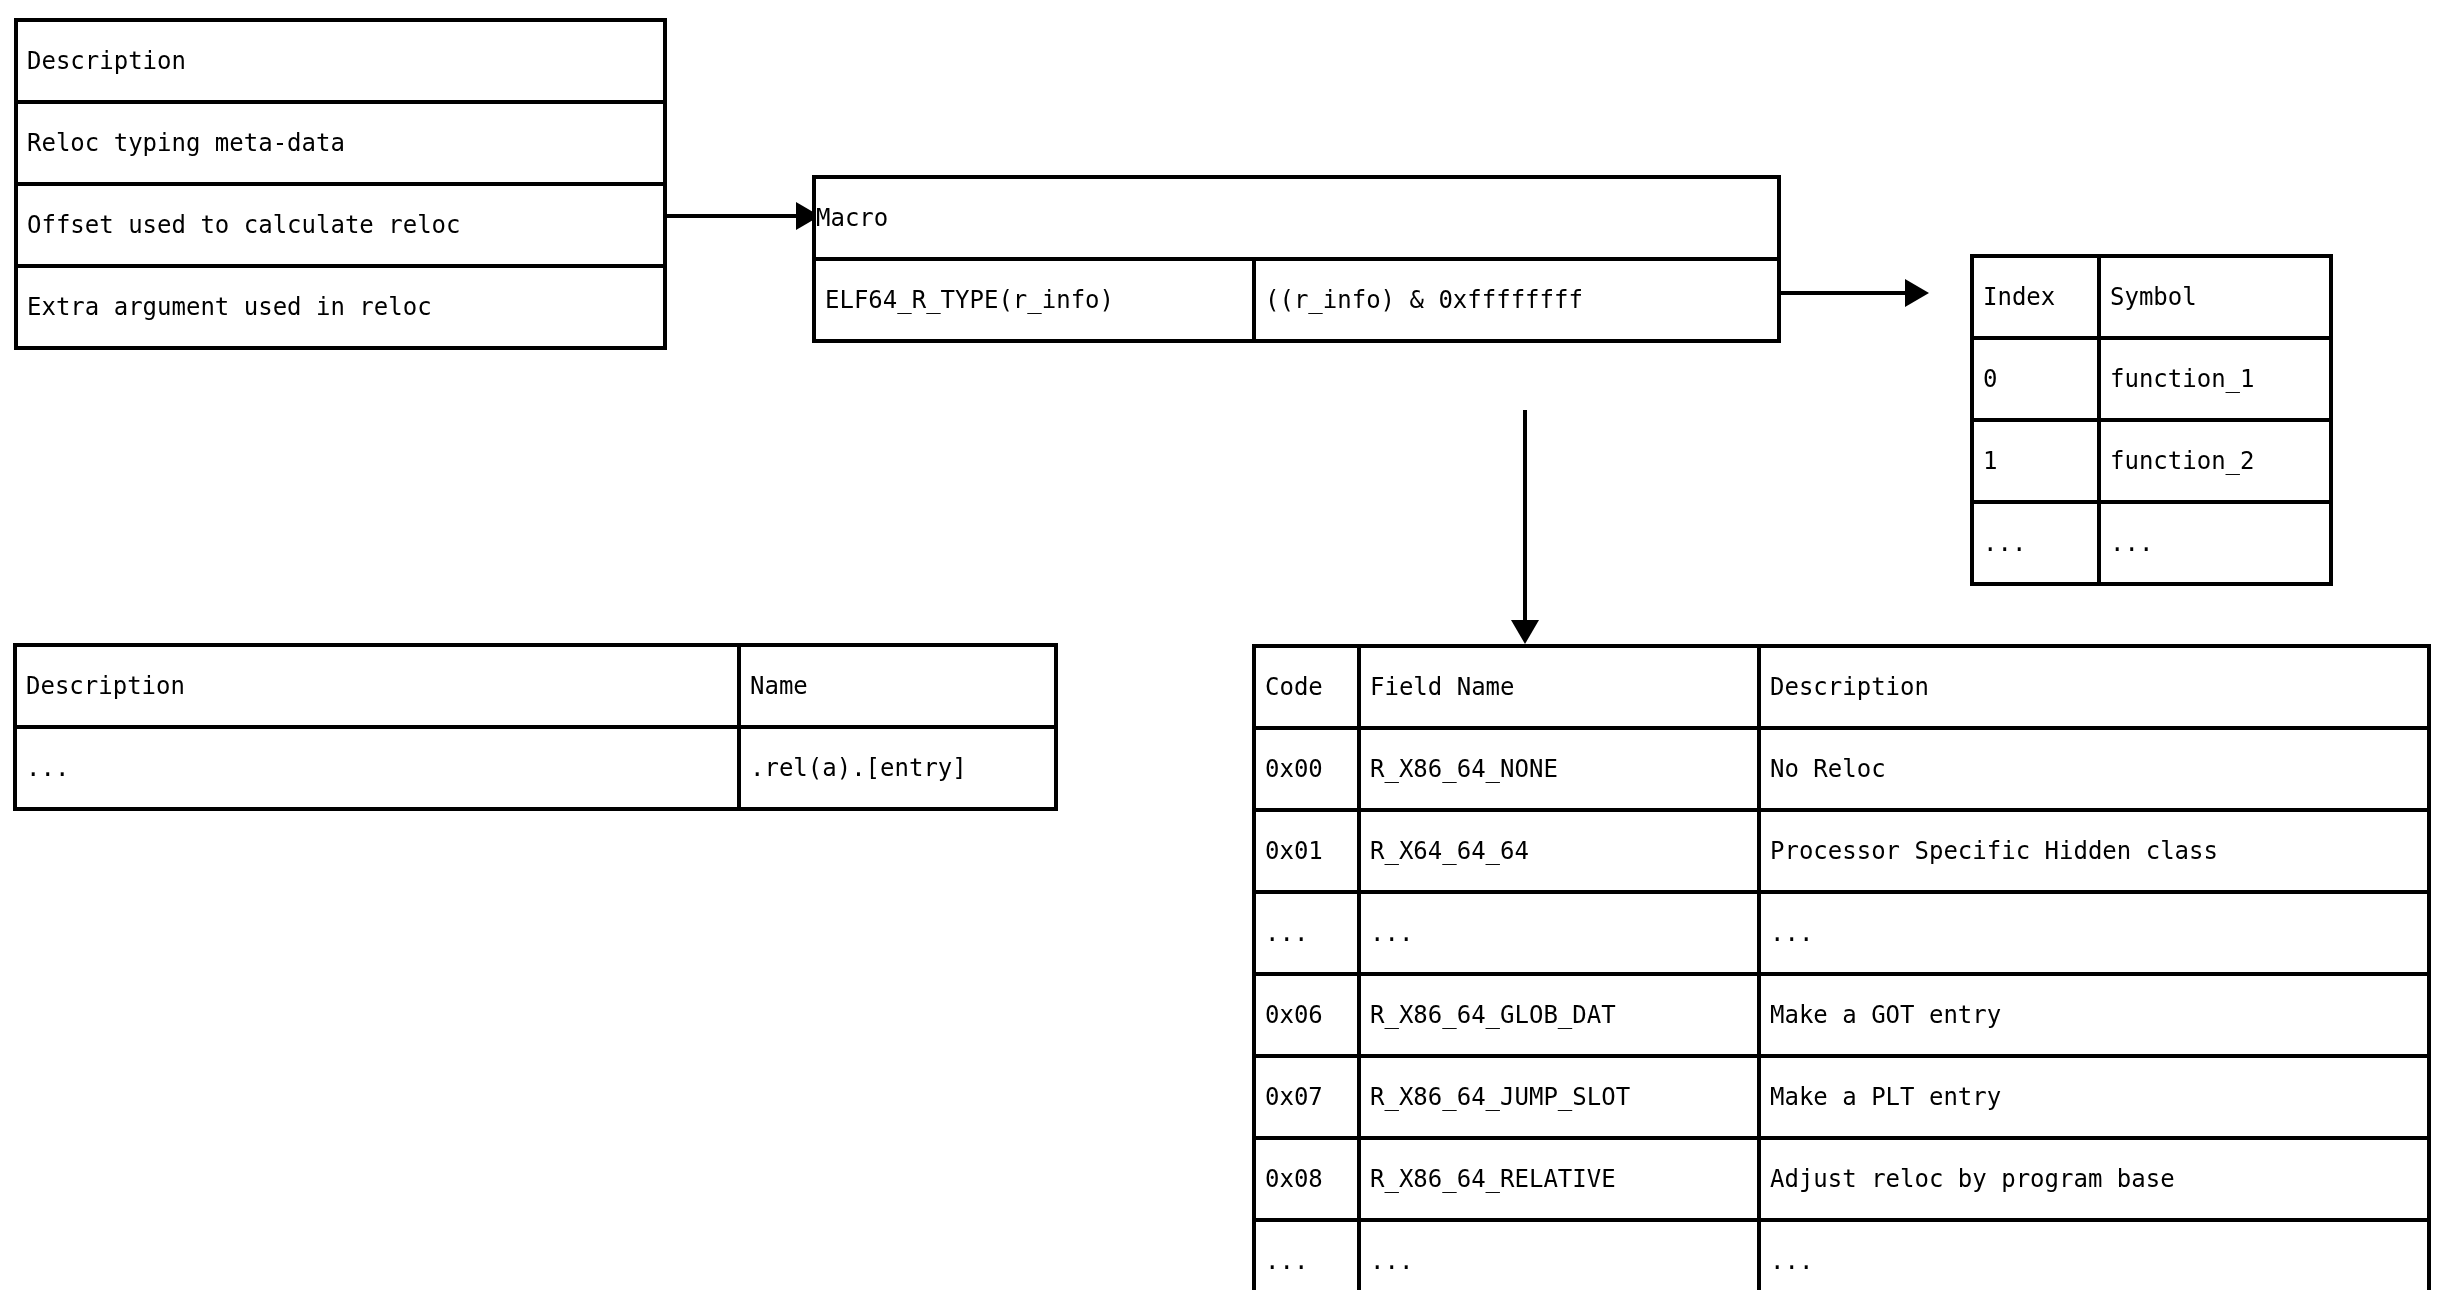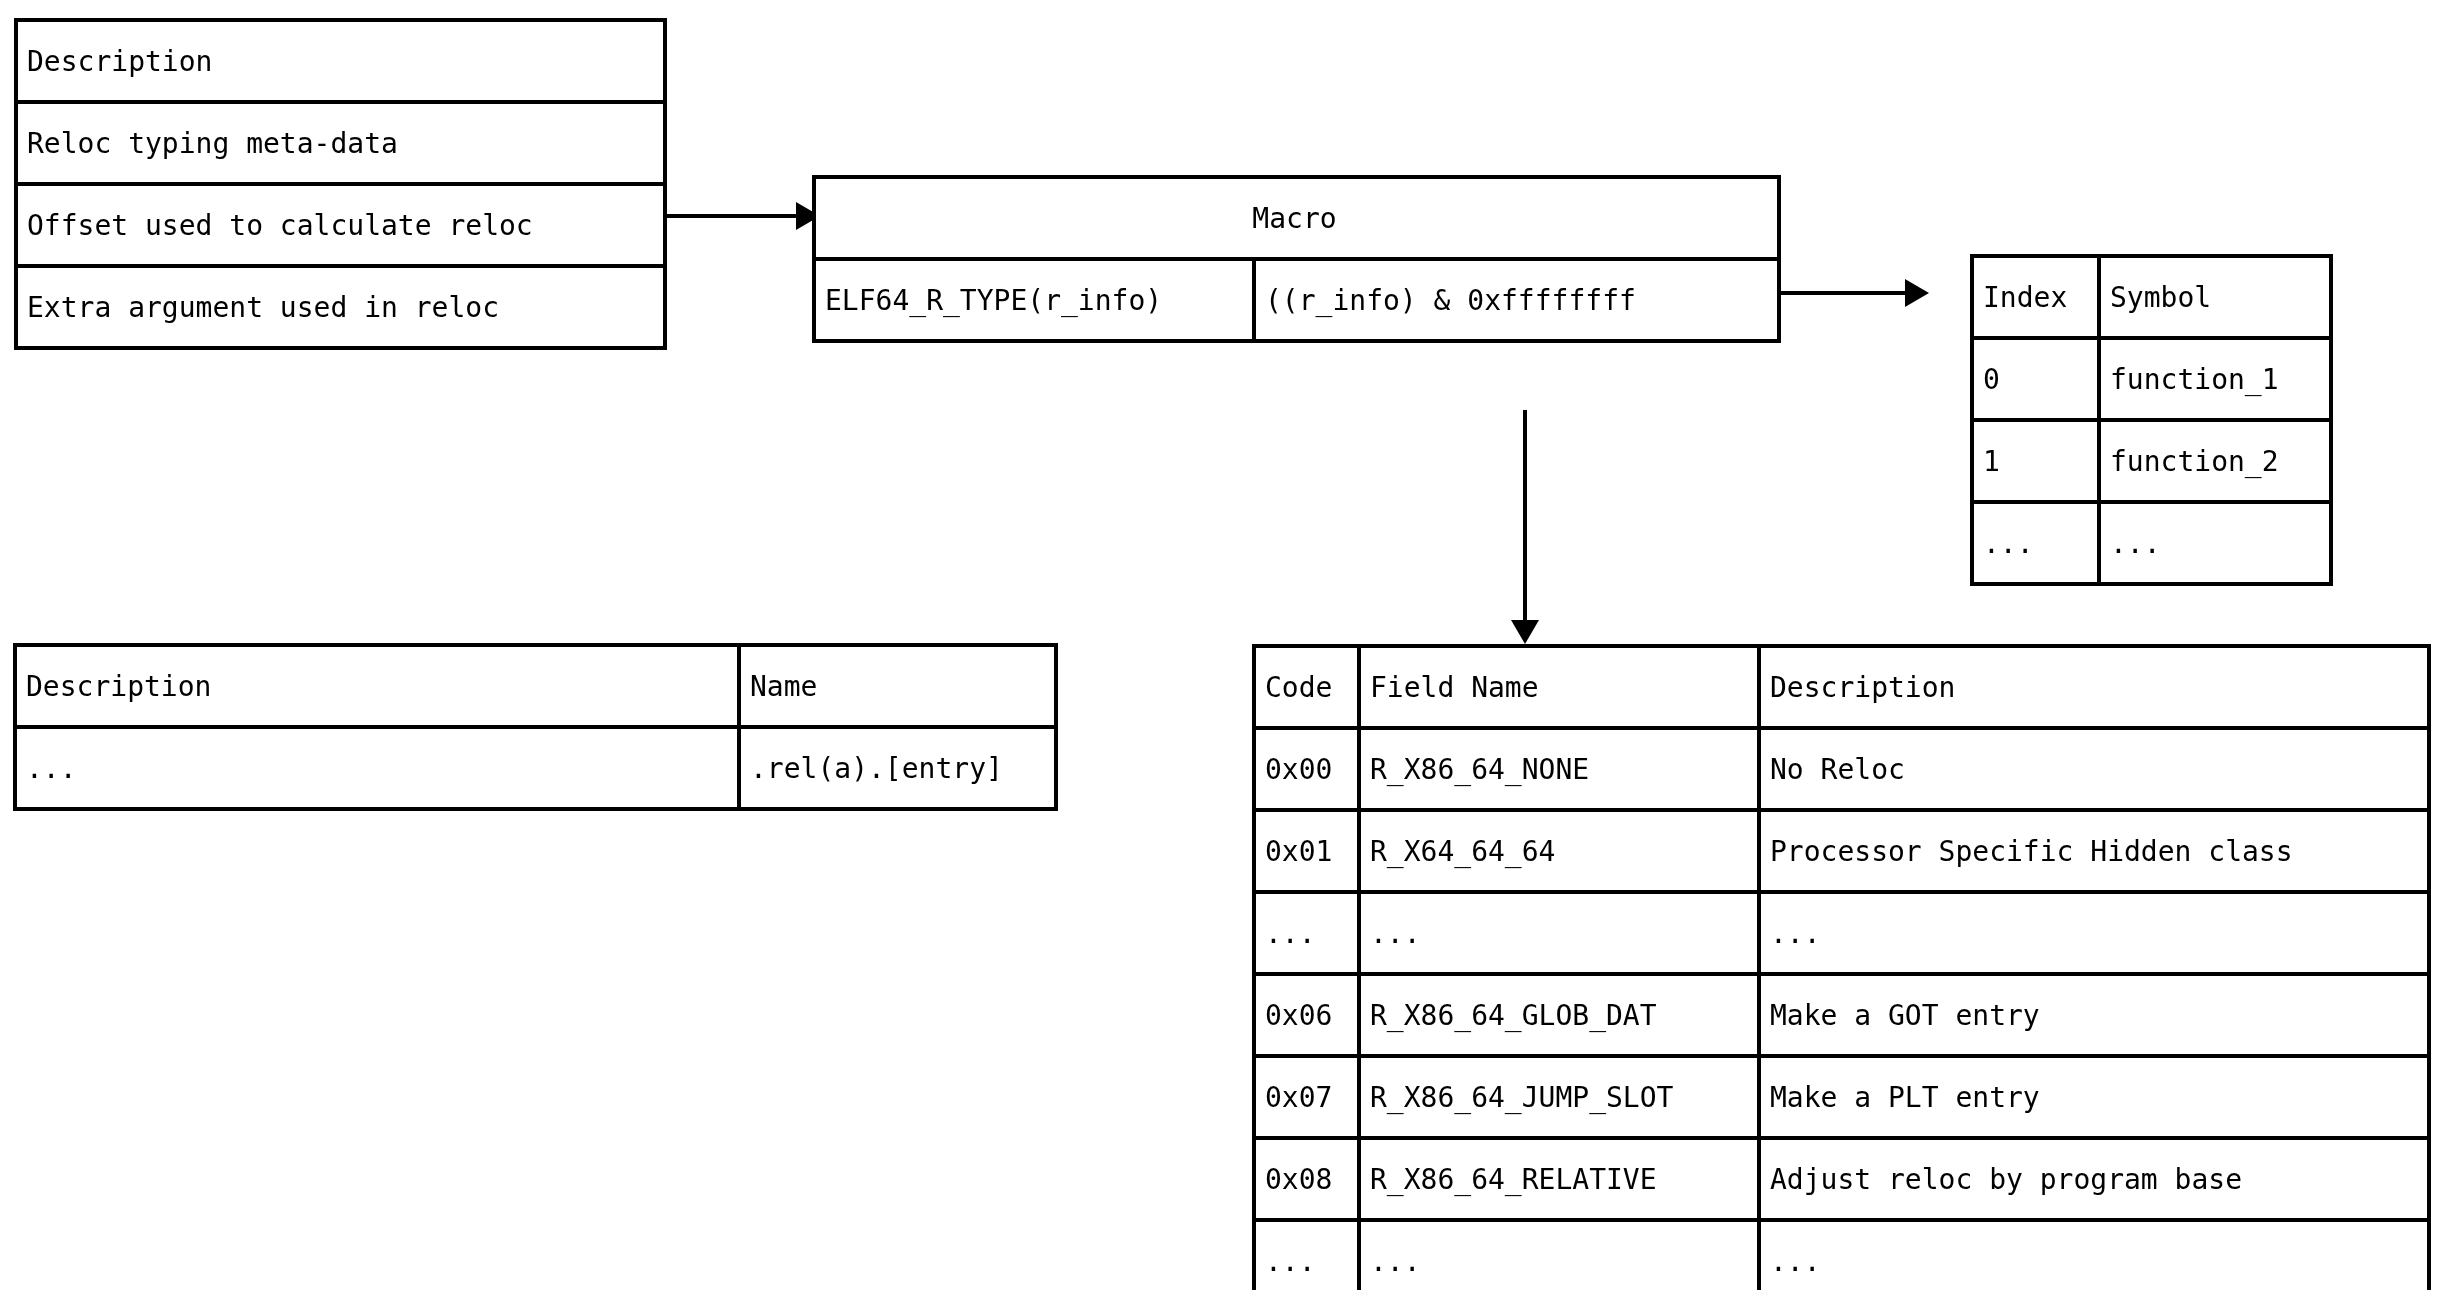--- a/index.html
+++ b/index.html
@@ -6,40 +6,40 @@
     margin: 0;
     padding: 0;
     background: #ffffff;
   }
   .canvas {
     position: relative;
     width: 2439px;
     height: 1290px;
     background: #ffffff;
     font-family: "DejaVu Sans Mono", "Liberation Mono", monospace;
-    font-size: 28px;
+    font-size: 24px;
     color: #000000;
     overflow: hidden;
   }
   table.box {
     position: absolute;
     border-collapse: collapse;
     table-layout: fixed;
     background: #ffffff;
   }
   table.box td {
     border: 4px solid #000000;
     height: 78px;
     padding: 0 4px 0 9px;
     vertical-align: middle;
     white-space: nowrap;
     overflow: hidden;
   }
   table.box td.center {
-    text-align: center;
+    text-align: left;
     padding-left: 0;
   }
   
   #tbl-reloc-fields { left: 14px;  top: 18px;  }
   #tbl-macro        { left: 812px; top: 175px; }
   #tbl-symbols      { left: 1970px;top: 254px; }
   #tbl-sections     { left: 13px;  top: 643px; }
   #tbl-reloc-types  { left: 1252px;top: 644px; }
   
   .hline, .vline { position: absolute; background: #000000; }

